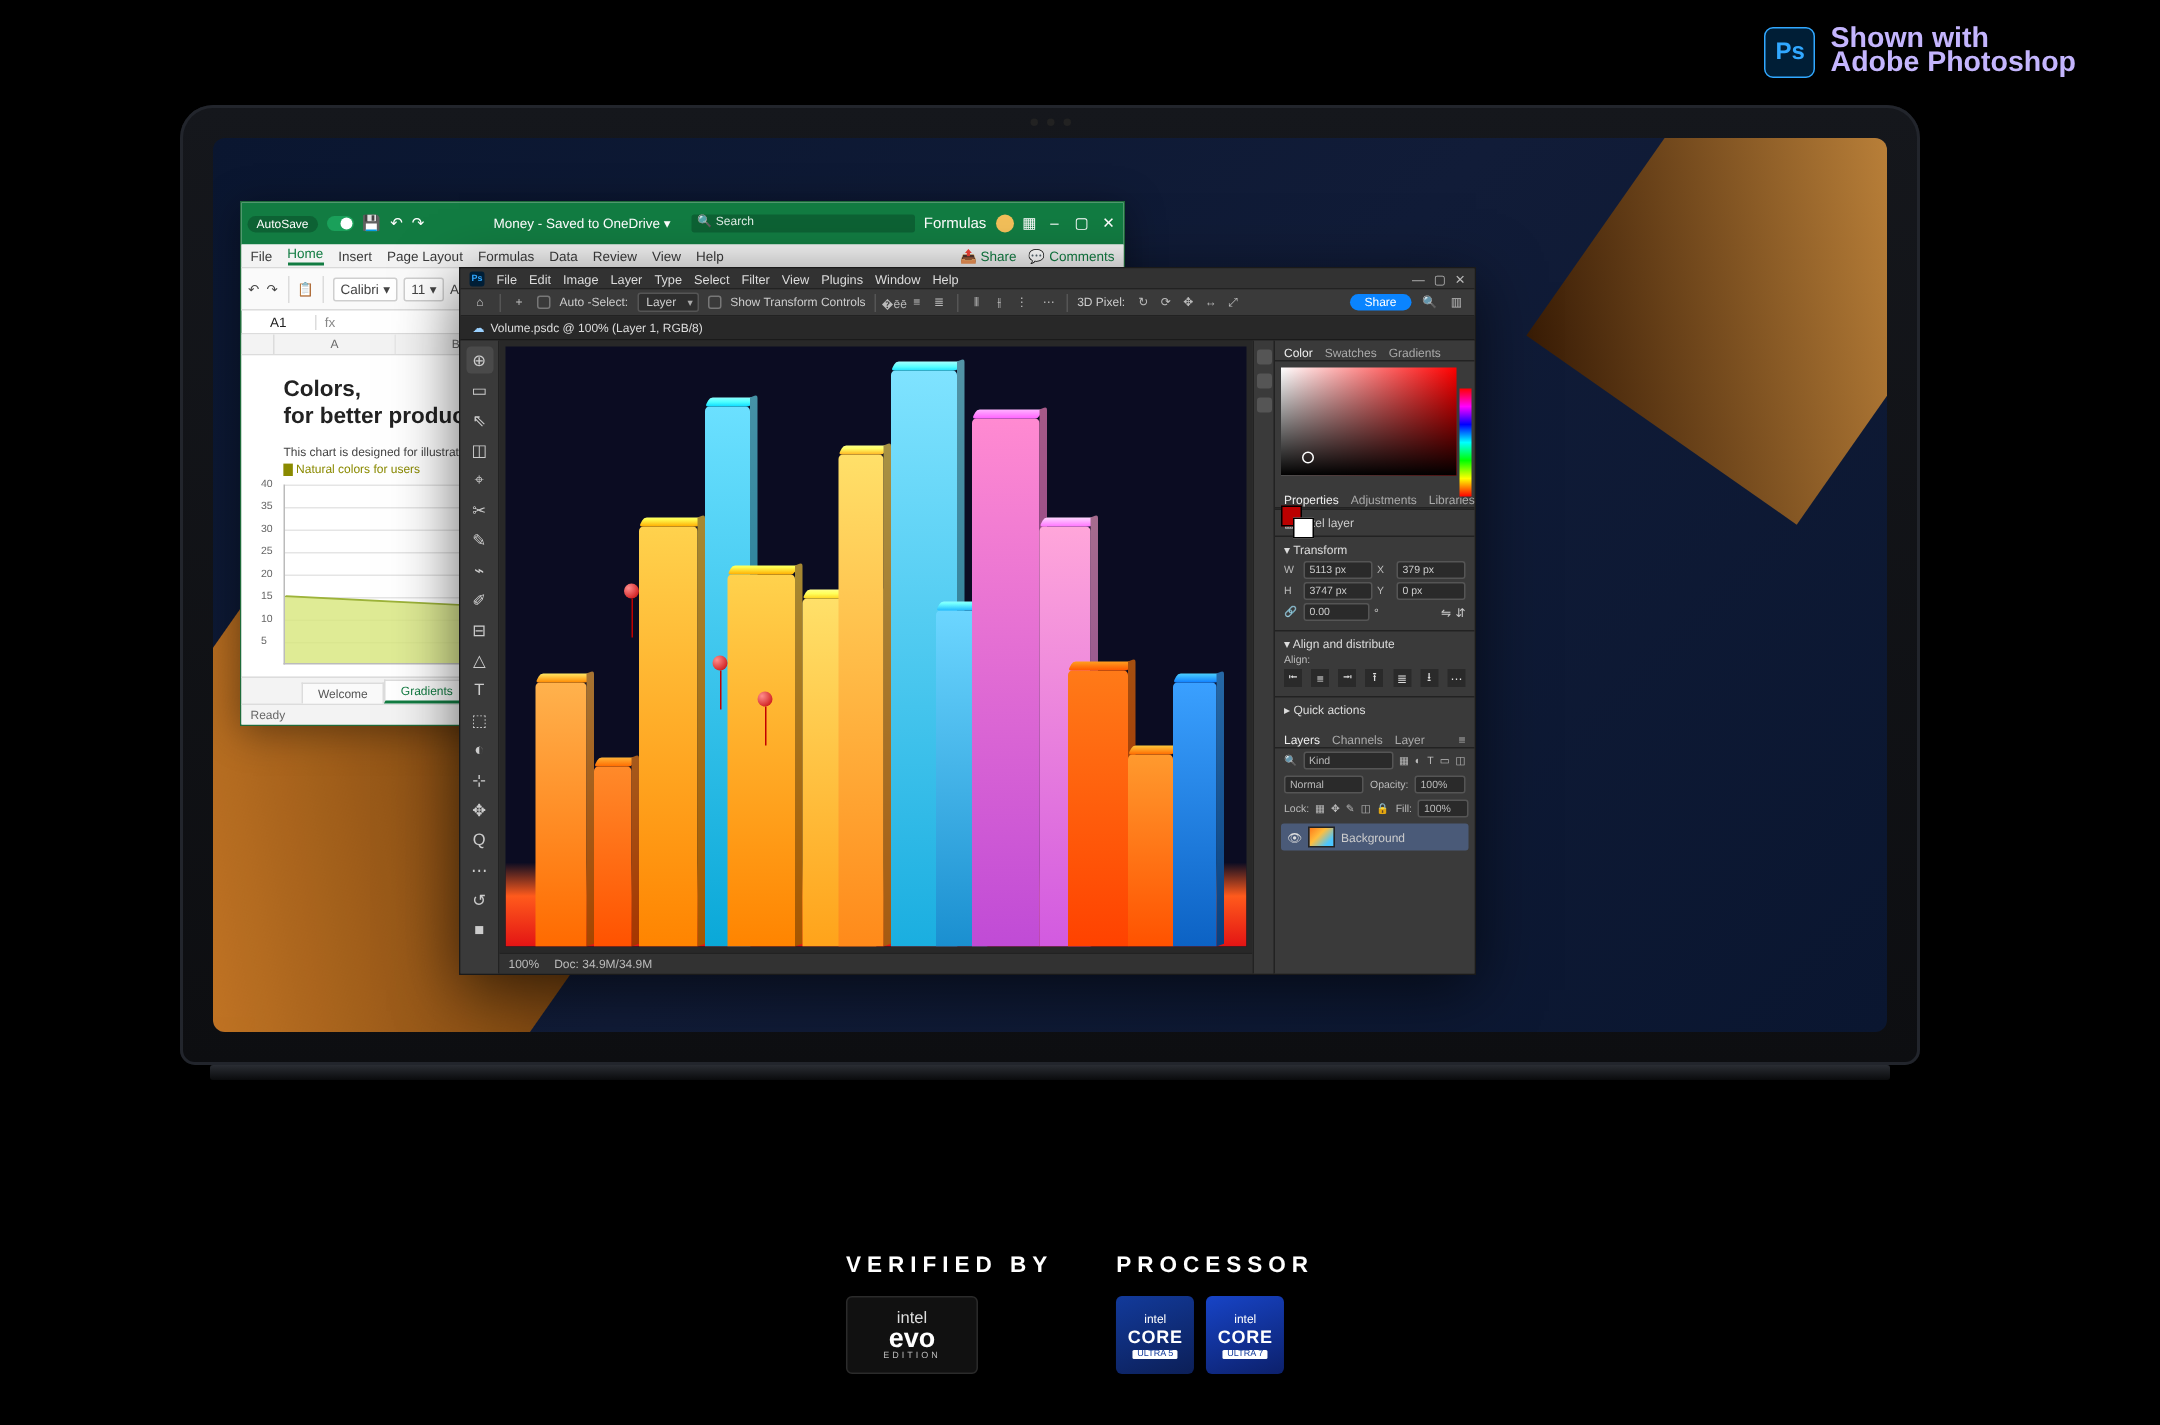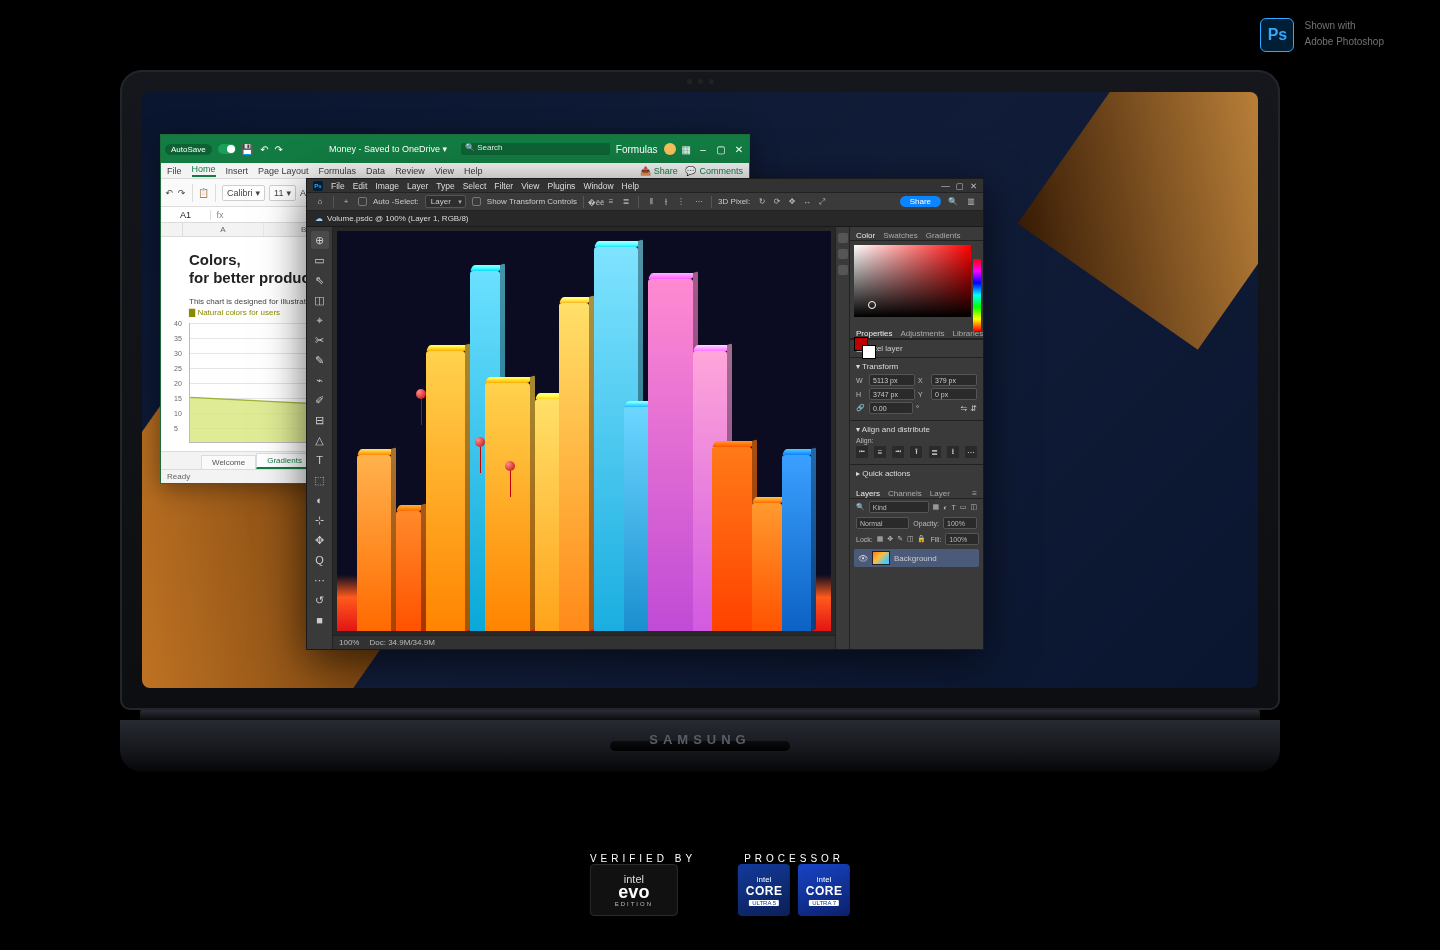--- a/index.html
+++ b/index.html
@@ -1,21 +1,21 @@
 <!DOCTYPE html>
 <html><head>
 <meta charset="utf-8">
 <style>
   *{box-sizing:border-box;margin:0;padding:0;font-family:-apple-system,BlinkMacSystemFont,"Segoe UI",Arial,sans-serif}
   body{background:#000;width:1440px;height:950px;overflow:hidden;position:relative;color:#ddd}
 
   
   .ps-callout{position:absolute;top:18px;right:56px;display:flex;align-items:flex-start;gap:10px}
   .ps-icon{width:34px;height:34px;background:#001e36;border:1px solid #31a8ff;border-radius:6px;display:flex;align-items:center;justify-content:center;color:#31a8ff;font-weight:700;font-size:16px}
-  .ps-text{color:#737373;font-size:10px;line-height:16px;font-weight:400}
+  .ps-text{color:#c4b5fd;font-size:19px;line-height:16px;font-weight:700}
 
   
   .laptop{position:absolute;left:120px;top:70px;width:1160px}
   .bezel{height:640px;background:linear-gradient(180deg,#15171c,#0d0e11);border-radius:22px 22px 10px 10px;padding:22px;position:relative;box-shadow:inset 0 0 0 2px #22252c}
   .screen{width:100%;height:100%;background:#0b1220;border-radius:8px;position:relative;overflow:hidden;
     background:
       linear-gradient(135deg,#0a1630 0%,#111c38 50%,#0a1630 100%)}
   .accent1{position:absolute;left:-60px;bottom:-80px;width:320px;height:400px;background:linear-gradient(45deg,#ff9a2e,#5a2d00);transform:rotate(35deg);filter:blur(0.5px);opacity:.9}
   .accent2{position:absolute;right:-40px;top:-60px;width:220px;height:280px;background:linear-gradient(225deg,#ffb24d,#3d1c00);transform:rotate(35deg);opacity:.9}
   .notch{position:absolute;top:8px;left:50%;transform:translateX(-50%);width:60px;height:6px;display:flex;justify-content:center;align-items:center;gap:6px}
@@ -115,21 +115,21 @@
   .bars3d{position:absolute;inset:0}
   .bar3d{position:absolute;bottom:0;border-radius:3px 3px 0 0}
   .bar3d::before{content:"";position:absolute;top:-6px;left:0;right:0;height:6px;background:inherit;filter:brightness(1.3);transform:skewX(-28deg);transform-origin:bottom;border-radius:2px}
   .bar3d::after{content:"";position:absolute;top:-6px;right:-5px;width:5px;bottom:0;background:inherit;filter:brightness(.65);transform:skewY(-20deg);transform-origin:left;border-radius:0 2px 0 0}
   .floor{position:absolute;left:0;right:0;bottom:0;height:56px;background:linear-gradient(0deg,#e31414 0%,#ff5a1c 60%,rgba(255,90,28,0) 100%)}
   .pin{position:absolute;width:10px;height:10px;background:radial-gradient(circle at 30% 30%,#ff8d8d,#c20000);border-radius:50%}
   .pin::after{content:"";position:absolute;left:50%;top:100%;width:1px;height:26px;background:#c20000}
 
   
   .badges{position:absolute;left:50%;bottom:34px;transform:translateX(-50%);display:flex;gap:42px;align-items:flex-start;color:#fff}
-  .badges h5{font-size:10px;letter-spacing:4px;color:#fff;font-weight:400;text-align:center}
+  .badges h5{font-size:15px;letter-spacing:4px;color:#fff;font-weight:700;margin-bottom:12px;text-align:center}
   .evo{width:88px;height:52px;background:#111;border:1px solid #2b2b2b;border-radius:4px;display:flex;flex-direction:column;align-items:center;justify-content:center}
   .evo .l1{font-size:11px;color:#ddd}
   .evo .l2{font-size:18px;color:#fff;font-weight:700;line-height:14px}
   .evo .l3{font-size:6px;color:#bbb;letter-spacing:2px;margin-top:2px}
   .cores{display:flex;gap:8px}
   .core{width:52px;height:52px;border-radius:4px;display:flex;flex-direction:column;align-items:center;justify-content:center;color:#fff}
   .core.c5{background:linear-gradient(160deg,#123a9b,#0c1f57)}
   .core.c7{background:linear-gradient(160deg,#1744c7,#0c206b)}
   .core .a{font-size:8px}
   .core .b{font-size:12px;font-weight:700;letter-spacing:.5px}
@@ -517,23 +517,20 @@
                 <span>Background</span>
               </div>
             </div>
           </div>
         </div>
       </div>
 
     </div>
   </div>
   <div class="hinge"></div>
-  <div class="deck">
-    <div class="brand">SAMSUNG</div>
-  </div>
 </div>
 
 <div class="badges">
   <div>
     <h5>VERIFIED BY</h5>
     <div class="evo">
       <div class="l1">intel</div>
       <div class="l2">evo</div>
       <div class="l3">EDITION</div>
     </div>

